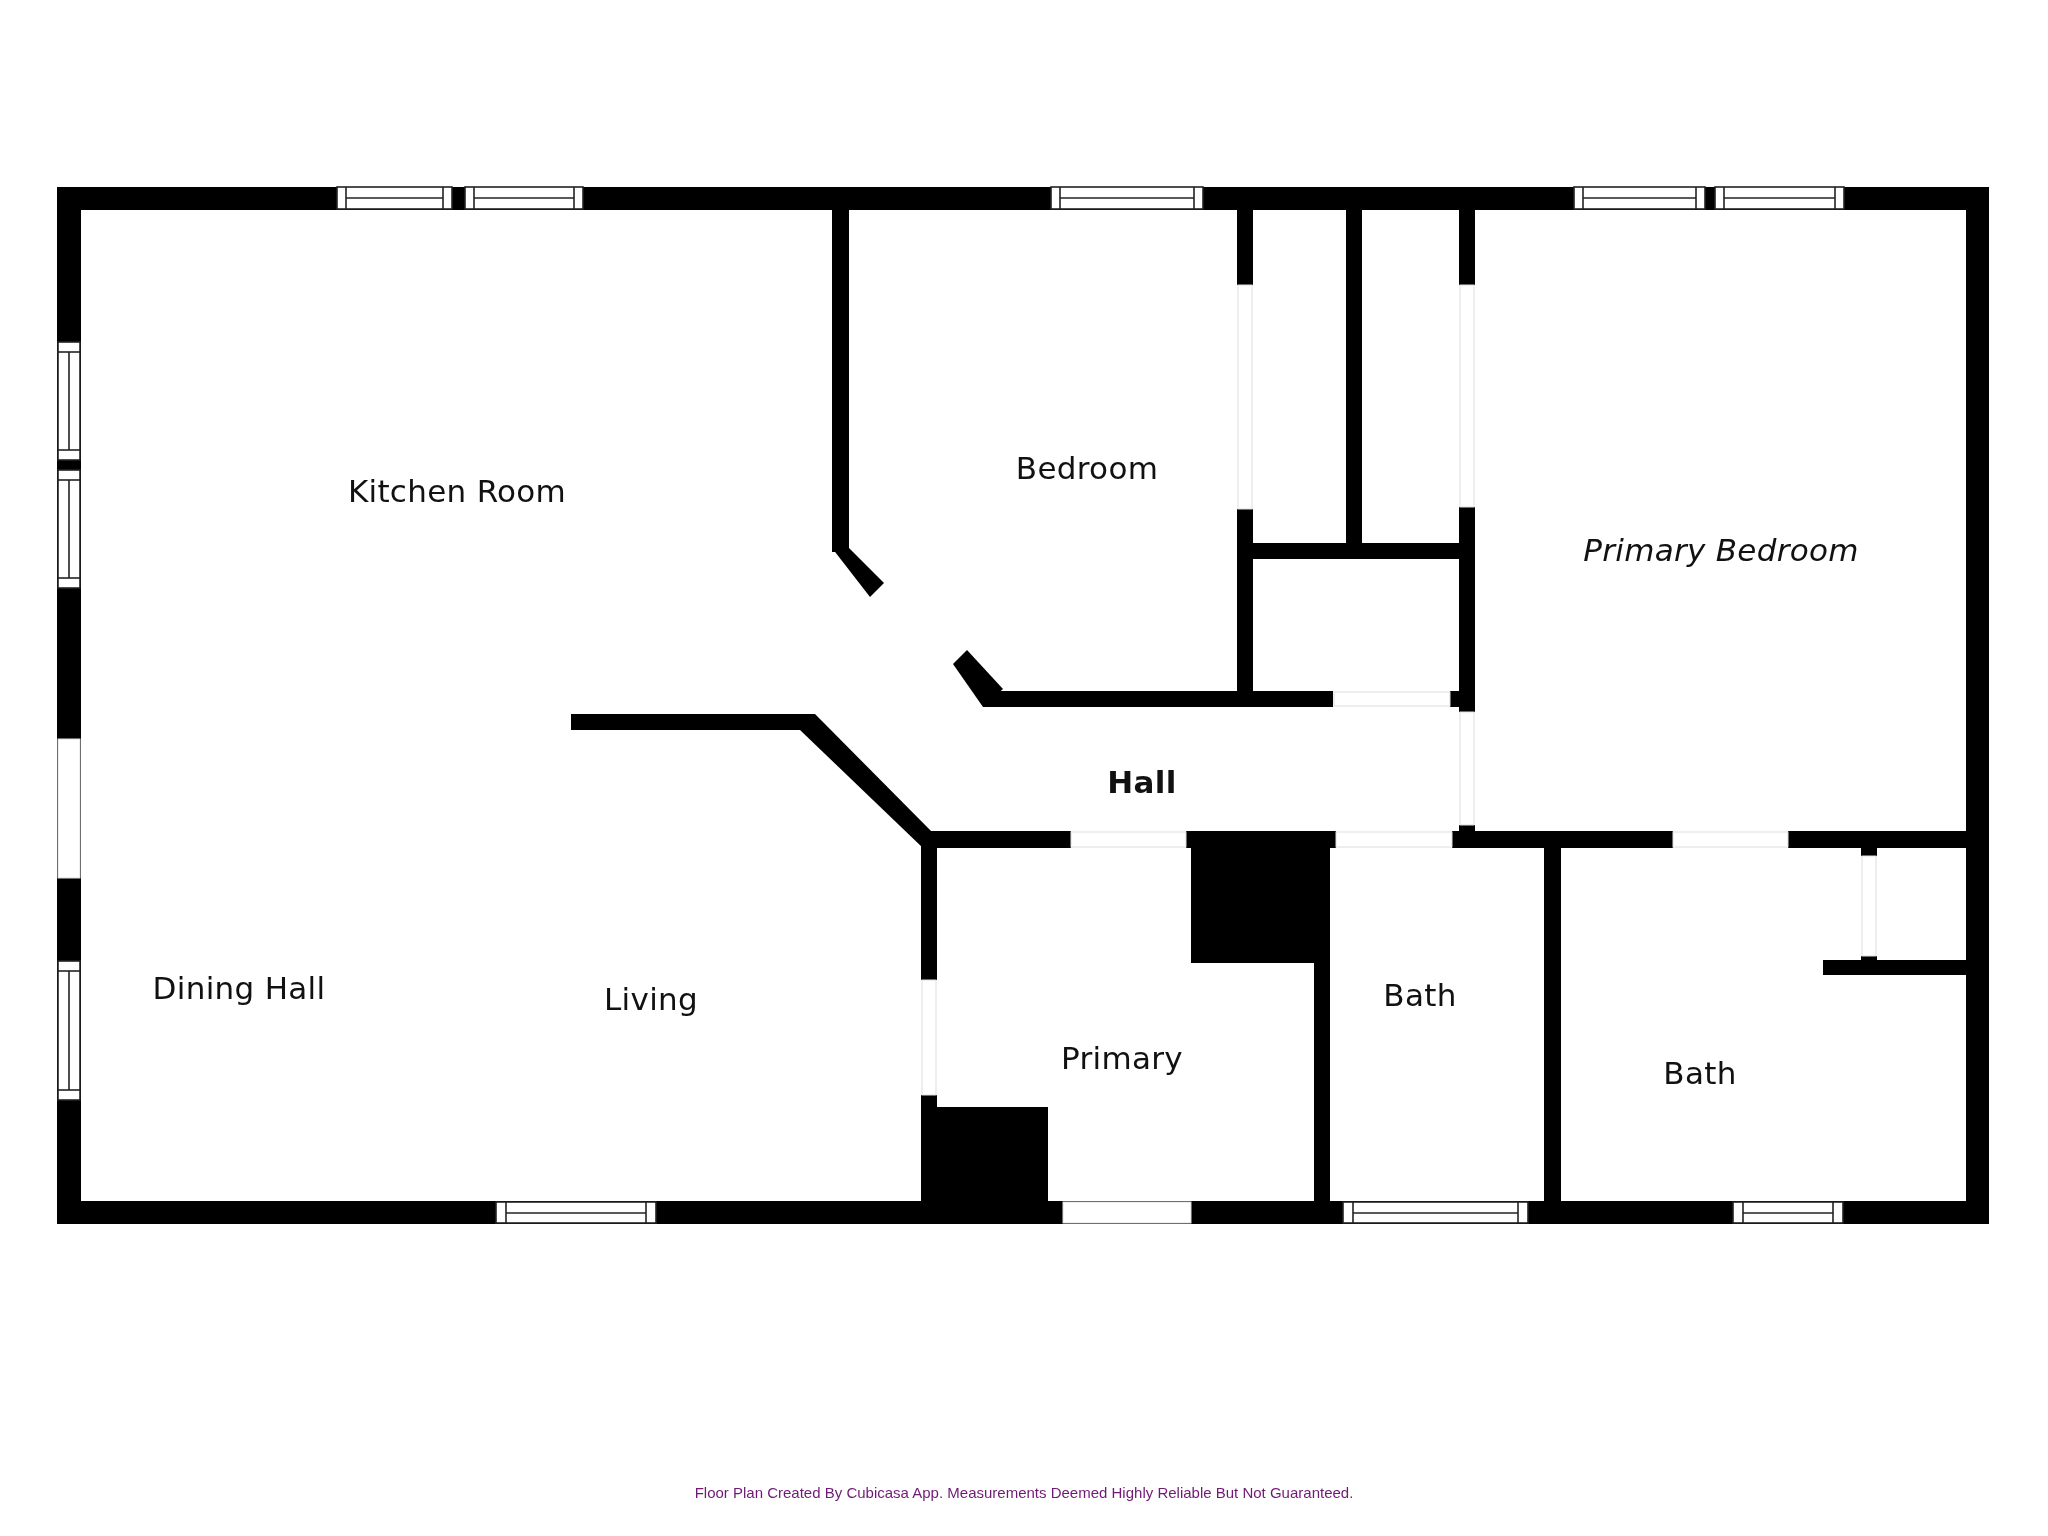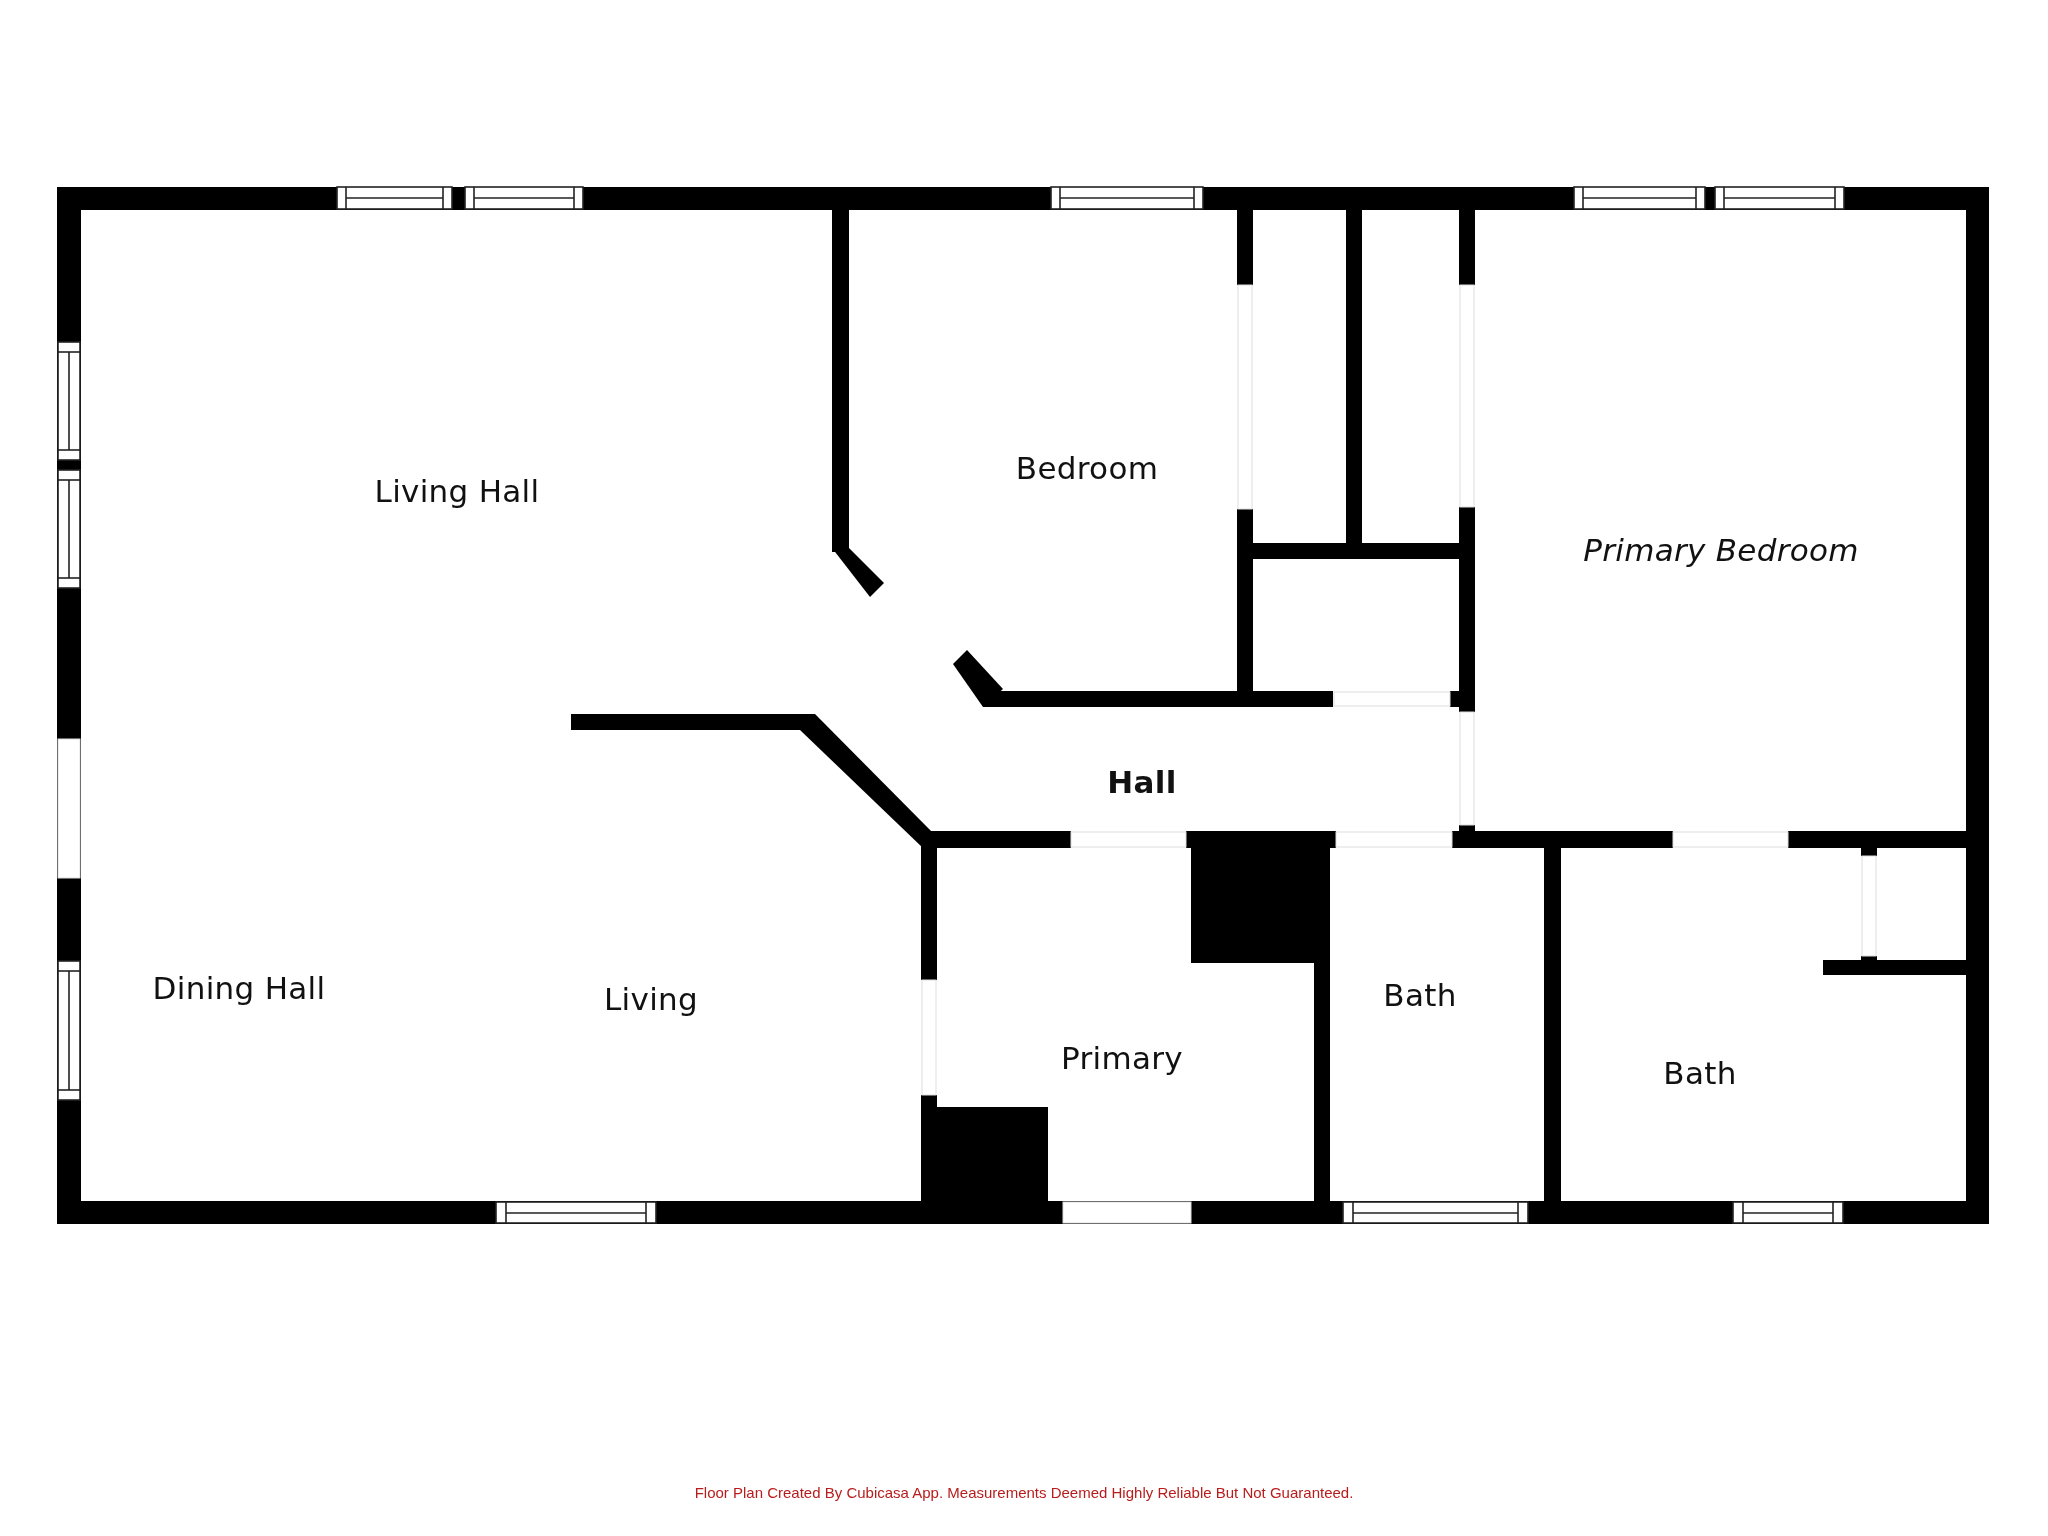--- a/index.html
+++ b/index.html
@@ -2,21 +2,21 @@
 <html><head>
 <meta charset="utf-8">
 <style>
   html, body { margin:0; padding:0; background:#ffffff; }
   body { width:2048px; height:1536px; position:relative; overflow:hidden; font-family:"DejaVu Sans", "Liberation Sans", sans-serif; }
   #plan { position:absolute; left:0; top:0; width:2048px; height:1536px; }
   .wall { fill:#000000; }
   .win { fill:#ffffff; stroke:#222222; stroke-width:1.6; }
   .gap { fill:#ffffff; stroke:#dddddd; stroke-width:1; }
   .label { position:absolute; font-size:31px; color:#111111; white-space:nowrap; transform:translate(-50%,-50%); font-family:"DejaVu Sans", sans-serif; letter-spacing:0.3px; }
-  .footer { position:absolute; left:50%; top:1484px; transform:translateX(-50%); font-size:15px; color:#b91c1c; white-space:nowrap; font-family:"Liberation Sans", sans-serif; }
+  .footer { position:absolute; left:50%; top:1484px; transform:translateX(-50%); font-size:15px; color:#701a75; white-space:nowrap; font-family:"Liberation Sans", sans-serif; }
 </style>
 </head>
 <body>
 
 <svg id="plan" viewBox="0 0 2048 1536" xmlns="http://www.w3.org/2000/svg">
   <g>
 
     <rect class="wall" x="57" y="187" width="1932" height="23"></rect>
 
     <rect class="wall" x="57" y="1201" width="1932" height="23"></rect>
@@ -147,21 +147,21 @@
     <rect class="gap" x="1336" y="832" width="116" height="15"></rect>
     <rect class="gap" x="1673" y="832" width="115" height="15"></rect>
     <rect class="gap" x="1862" y="856" width="14" height="100"></rect>
     <rect class="gap" x="922" y="980" width="14" height="115"></rect>
     <rect class="gap" x="1238" y="285" width="14" height="224"></rect>
     <rect class="gap" x="1460" y="285" width="14" height="222"></rect>
     <rect class="gap" x="1460" y="712" width="14" height="113"></rect>
   </g>
 </svg>
 
-<div class="label" style="left:457px; top:491px;">Living Hall</div>
+<div class="label" style="left:457px; top:491px;">Kitchen Room</div>
 <div class="label" style="left:1051px; top:468px;margin-left:36px;">Bedroom</div>
 <div class="label" style="left:1721px; top:550px;font-style:italic;">Primary Bedroom</div>
 <div class="label" style="left:1142px; top:782px;font-weight:bold;">Hall</div>
 <div class="label" style="left:239px; top:988px;">Dining Hall</div>
 <div class="label" style="left:651px; top:999px;">Living</div>
 <div class="label" style="left:1122px; top:1058px;">Primary</div>
 <div class="label" style="left:1420px; top:995px;">Bath</div>
 <div class="label" style="left:1700px; top:1073px;">Bath</div>
 
 <div class="footer">Floor Plan Created By Cubicasa App. Measurements Deemed Highly Reliable But Not Guaranteed.</div>

